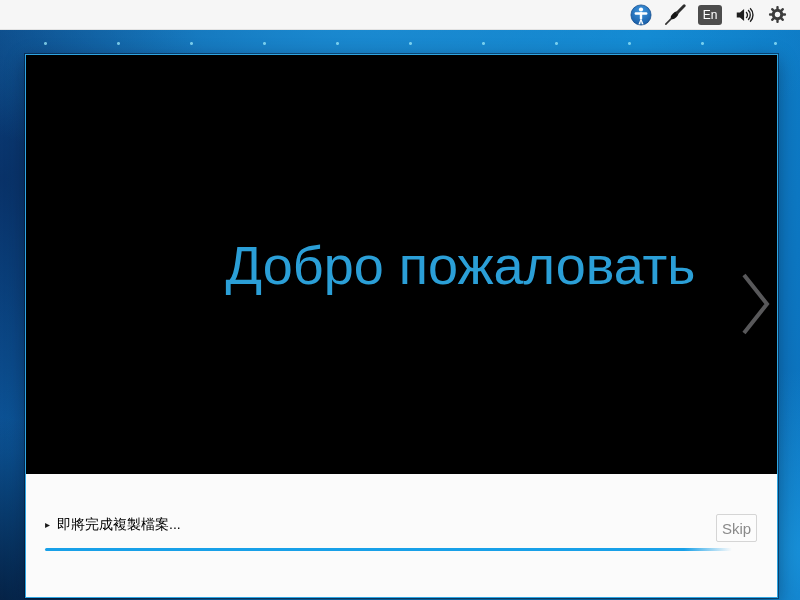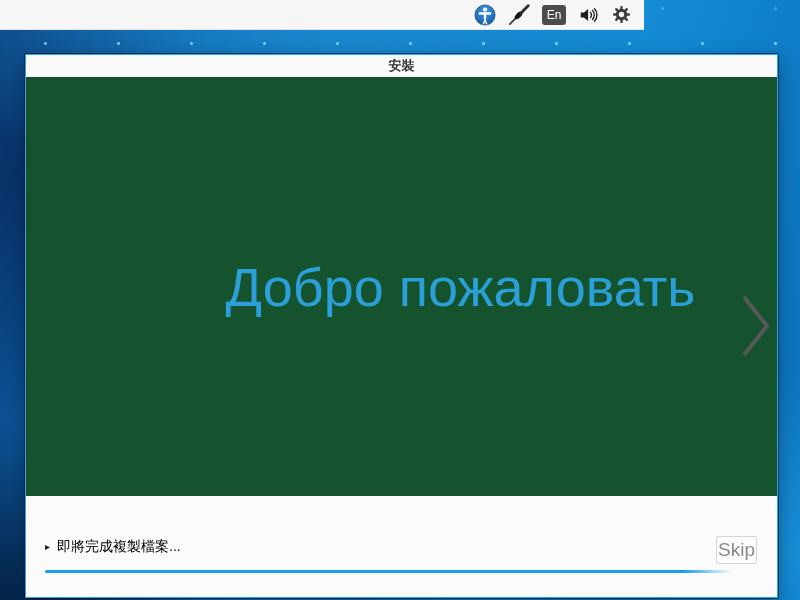--- a/index.html
+++ b/index.html
@@ -20,53 +20,53 @@
   .wallpaper::before { content:""; position:absolute; inset:0;
     background-image:
       radial-gradient(circle, rgba(160,240,255,.95) 1px, rgba(160,240,255,0) 2px),
       radial-gradient(circle, rgba(110,215,255,.55) 1px, rgba(110,215,255,0) 2.2px);
     background-size:73px 61px, 113px 97px;
     background-position:9px 13px, 41px 57px;
     opacity:.75;
   }
 
   
-  .topbar { position:absolute; left:0; top:0; width:644px; height:30px;
+  .topbar { position:absolute; left:0; top:0; width:800px; height:30px;
     background:#f6f6f6; border-bottom:1px solid #e2e2e2;
     display:flex; align-items:center; justify-content:flex-end;
     gap:12px; padding-right:13px; z-index:5; }
   .tray-btn { display:flex; align-items:center; justify-content:center;
     background:none; border:none; cursor:default; padding:0; }
   .kbd-box { width:24px; height:20px; background:#4c4c4c; border-radius:3px;
     color:#fff; font-size:12px; line-height:20px; text-align:center; }
 
   
   .window { position:absolute; left:25px; top:54px; width:753px; height:544px;
     border:1px solid #2ea5e2; background:#fbfbfb;
     box-shadow:0 0 0 1px rgba(6,16,38,.5), 0 6px 18px rgba(0,10,30,.4);
     display:flex; flex-direction:column; z-index:4; }
   .titlebar { height:22px; flex:0 0 22px; background:#fafafa;
     font-size:13px; font-weight:bold; color:#333;
     text-align:center; line-height:22px; }
-  .slideshow { flex:0 0 419px; background:#14532d; position:relative; overflow:hidden; }
+  .slideshow { flex:0 0 419px; background:#000000; position:relative; overflow:hidden; }
   .welcome-text { position:absolute; left:0; top:50%; width:100%;
     transform:translateY(-50%); padding-left:118px;
     text-align:center; font-size:54px; font-weight:400;
     color:#2b9fd7; letter-spacing:0; white-space:nowrap; }
   .next-chevron { position:absolute; right:6px; top:218px; width:30px; height:62px; cursor:pointer; }
 
   
   .statusbar { flex:1; background:#fbfbfb; position:relative; }
   .status-line { position:absolute; left:19px; top:42px;
     display:flex; align-items:center; gap:7px; }
   .expander { font-size:10px; color:#1a1a1a; line-height:14px; }
   .status-msg { font-size:14px; color:#000000; }
   .skip-btn { position:absolute; right:20px; top:40px; width:41px; height:28px;
     background:#fcfcfc; border:1px solid #d5d5d5; border-radius:2px;
-    color:#8a8a8a; font-size:19px; text-align:center; cursor:pointer; }
+    color:#8a8a8a; font-size:15px; text-align:center; cursor:pointer; }
   .progress-track { position:absolute; left:19px; right:24px; top:74px; height:3px; }
   .progress-fill { height:100%; width:97%; border-radius:2px;
     background:linear-gradient(90deg, #18a0e8 0%, #18a0e8 93%, rgba(24,160,232,0) 100%); }
 </style>
 </head>
 <body>
 
 <div class="screen">
   <div class="wallpaper"></div>
 
@@ -110,23 +110,20 @@
           <rect x="10.5" y="1.2" width="3" height="21.6" rx="1.2" transform="rotate(45 12 12)"></rect>
           <rect x="10.5" y="1.2" width="3" height="21.6" rx="1.2" transform="rotate(90 12 12)"></rect>
           <rect x="10.5" y="1.2" width="3" height="21.6" rx="1.2" transform="rotate(135 12 12)"></rect>
         </g>
         <circle cx="12" cy="12" r="3.4" fill="#f6f6f6"></circle>
       </svg>
     </button>
   </div>
 
   <div class="window">
-    <div class="titlebar">
-      <span>安裝</span>
-    </div>
 
     <div class="slideshow">
       <div class="welcome-text">Добро пожаловать</div>
       <svg class="next-chevron" viewBox="0 0 30 62">
         <polyline points="3,2 26,31 3,60" fill="none" stroke="#58585a" stroke-width="4" stroke-linecap="butt" stroke-linejoin="miter"></polyline>
       </svg>
     </div>
 
     <div class="statusbar">
       <div class="status-line">

